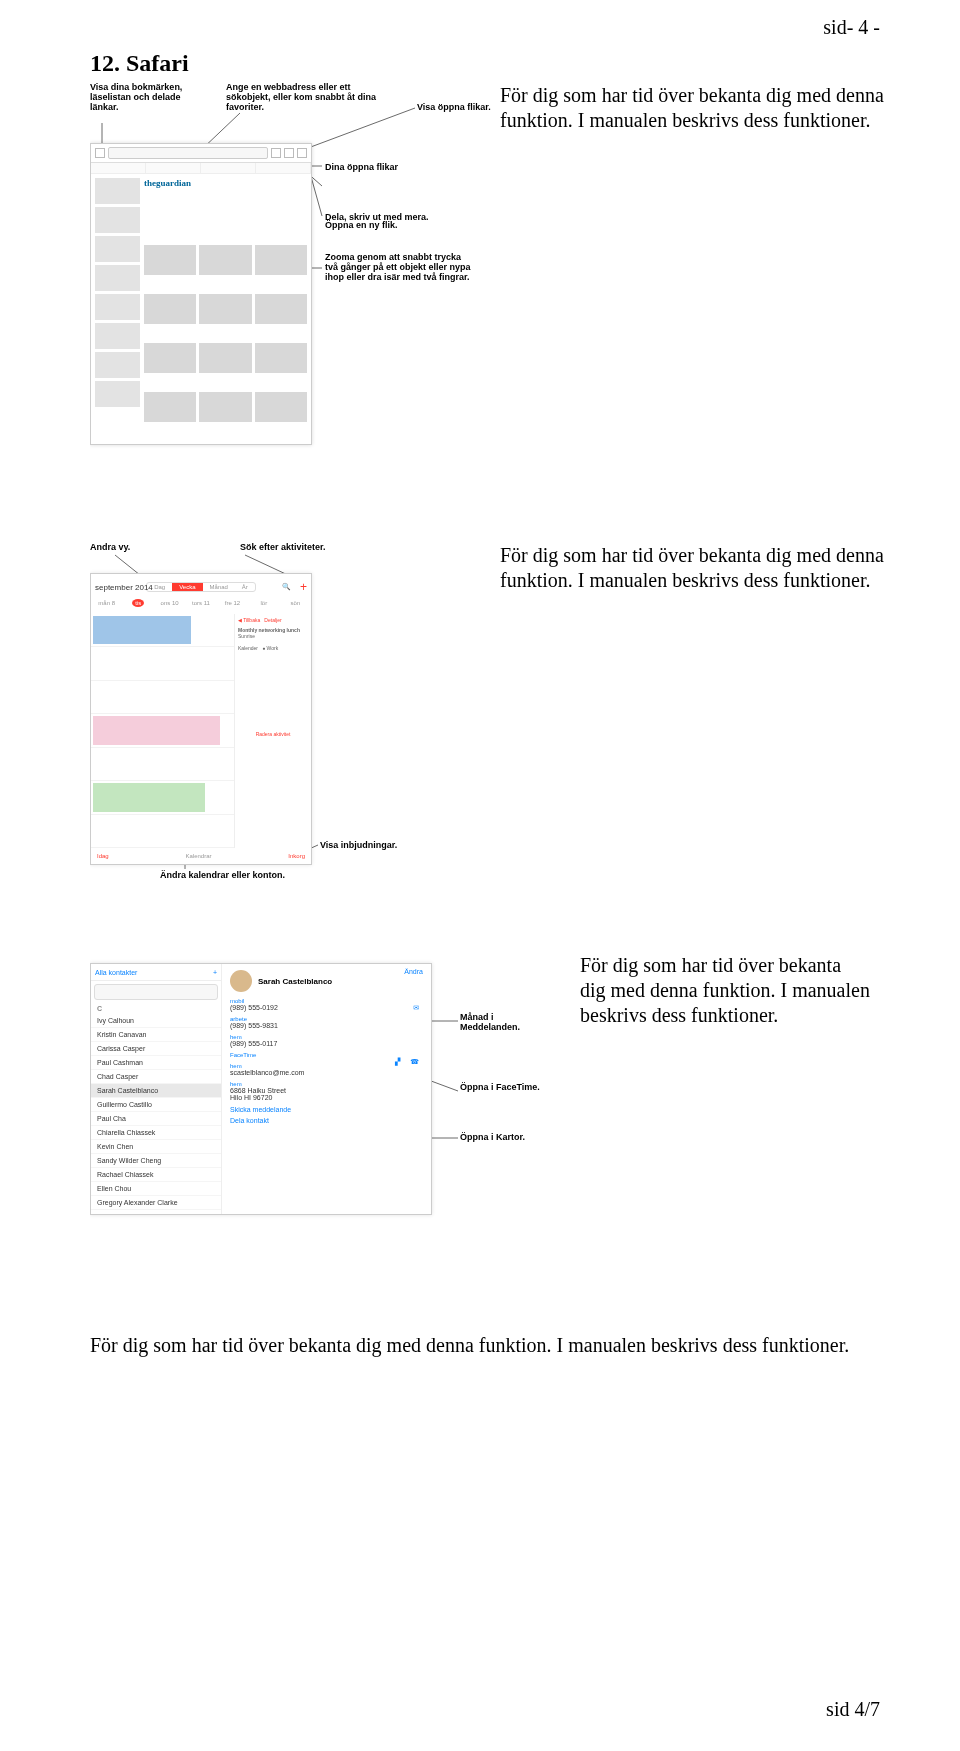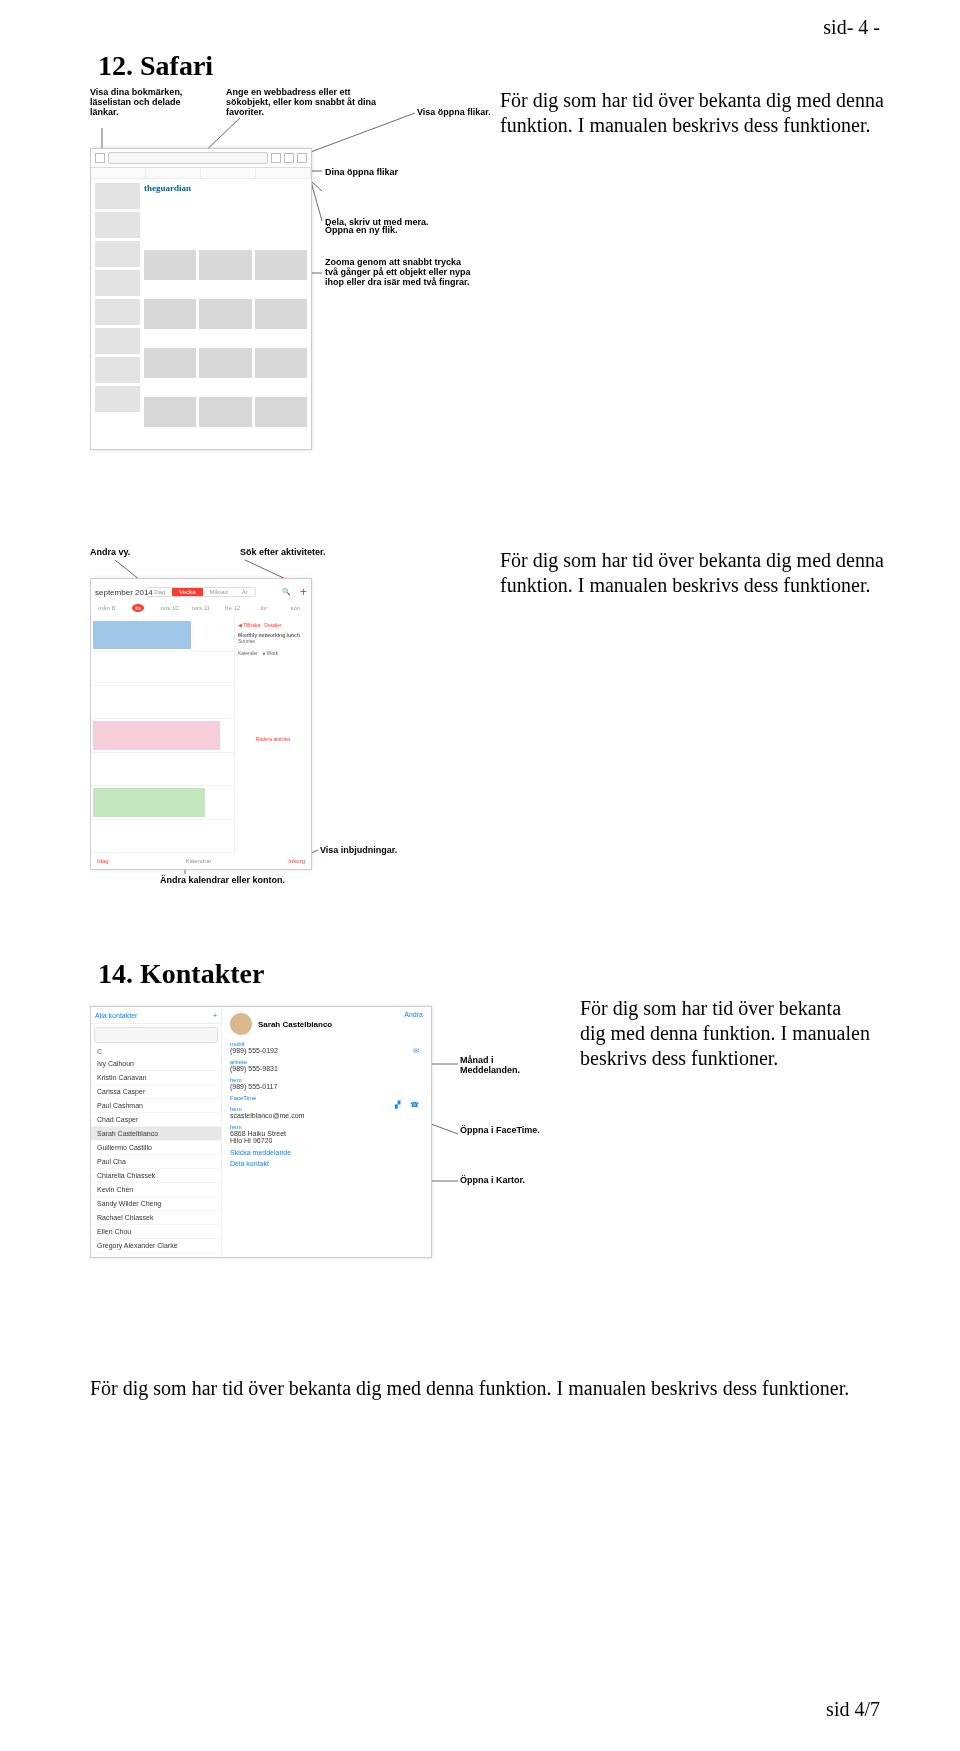--- a/index.html
+++ b/index.html
@@ -23,22 +23,22 @@
     right: 80px;
     font-size: 20px;
   }
   .bottom-corner {
     position: absolute;
     bottom: 30px;
     right: 80px;
     font-size: 20px;
   }
   h3.sec-head {
-    font-size: 28px;
-    margin: 0 0 6px 8px;
+    font-size: 24px;
+    margin: 0 0 6px 0;
     font-weight: bold;
   }
   .section {
     margin-bottom: 60px;
     position: relative;
     overflow: hidden;
   }
   .left-col {
     float: left;
     width: 380px;
@@ -302,21 +302,20 @@
             <span>Inkorg</span>
           </div>
         </div>
       </div>
     </div>
 
     <div class="right-text">För dig som har tid över bekanta dig med denna funktion. I manualen beskrivs dess funktioner.</div>
   </div>
 
   <div class="section clearfix">
-    <h3 class="sec-head">14. Kontakter</h3>
 
     <div style="float:left;width:470px;">
       <div class="kon-wrap">
         <div class="callout" style="position:absolute;left:370px;top:60px;width:90px;">Månad i Meddelanden.</div>
         <div class="callout" style="position:absolute;left:370px;top:130px;width:90px;">Öppna i FaceTime.</div>
         <div class="callout" style="position:absolute;left:370px;top:180px;width:90px;">Öppna i Kartor.</div>
 
         <svg style="position:absolute;left:0;top:0;width:470px;height:300px;pointer-events:none;">
           <line x1="368" y1="68" x2="325" y2="68" class="callout-line"></line>
           <circle cx="323" cy="68" r="3" fill="none" stroke="#444" stroke-width="0.8"></circle>

